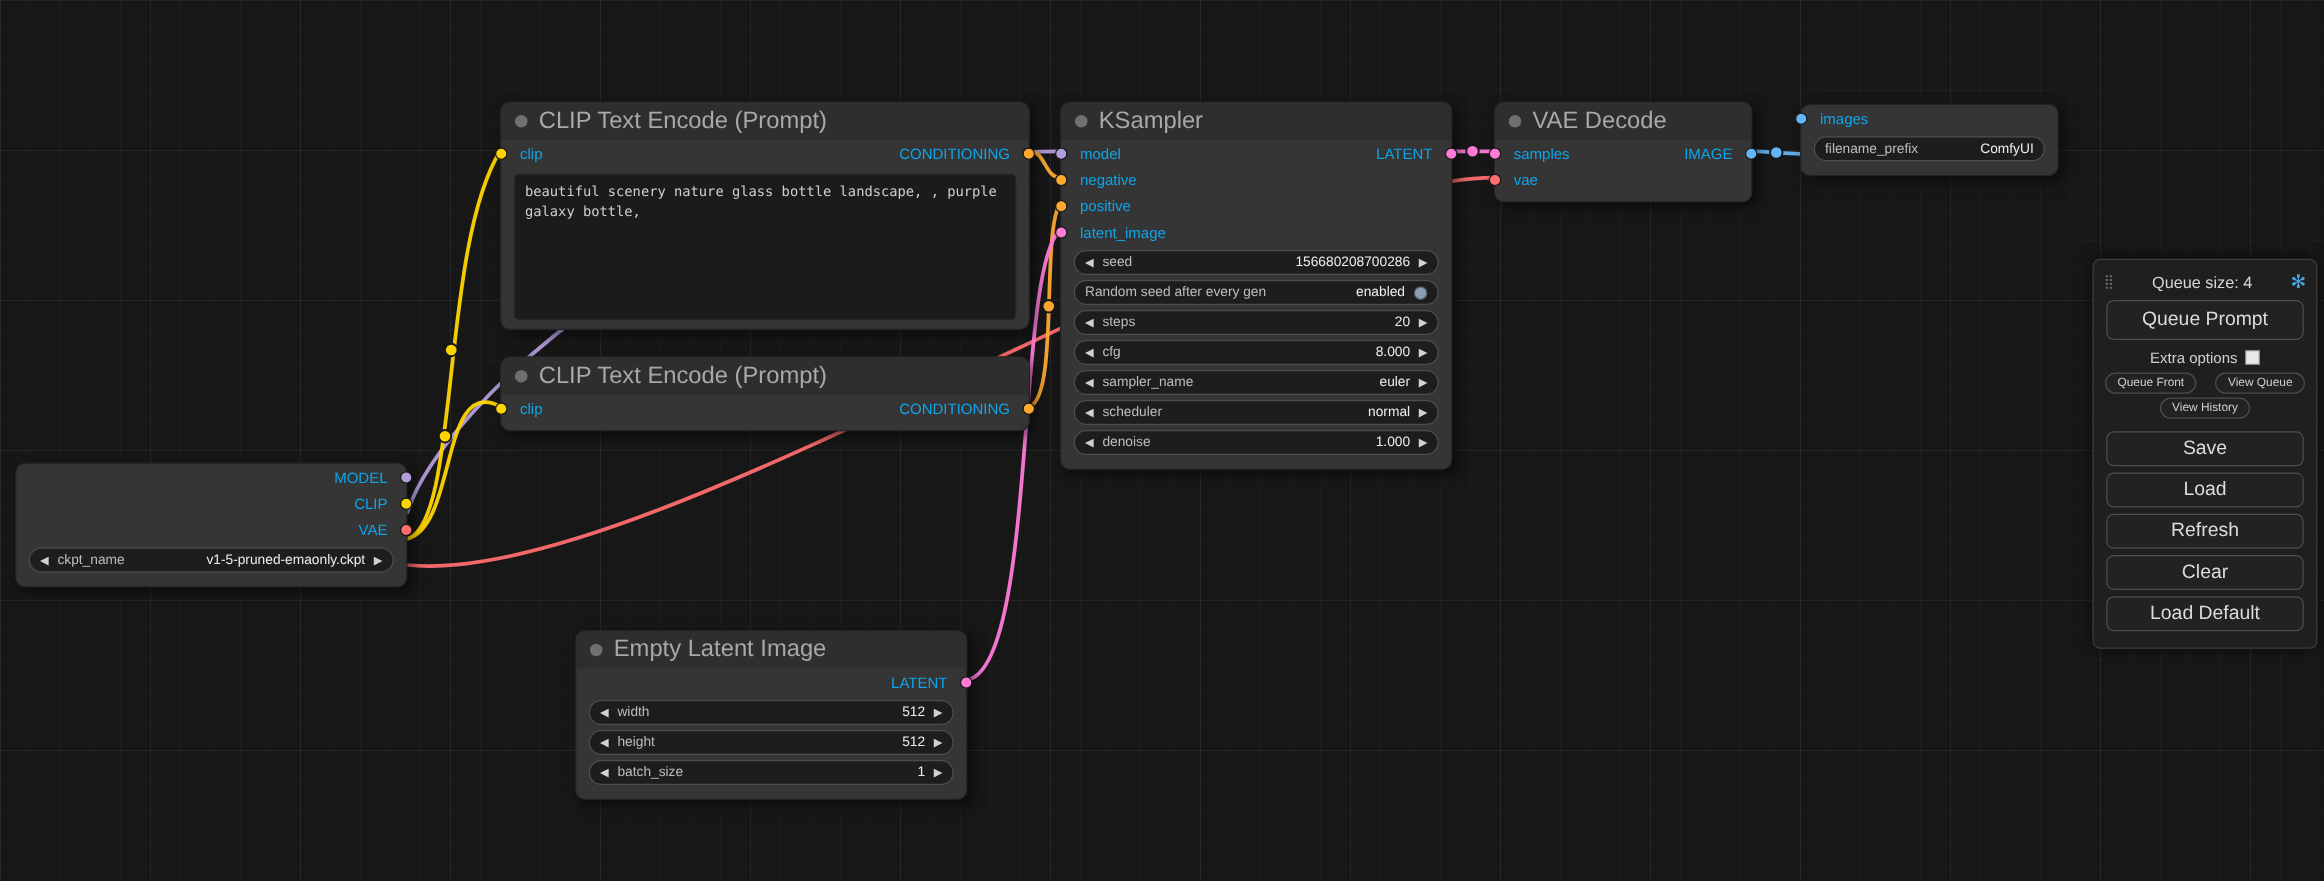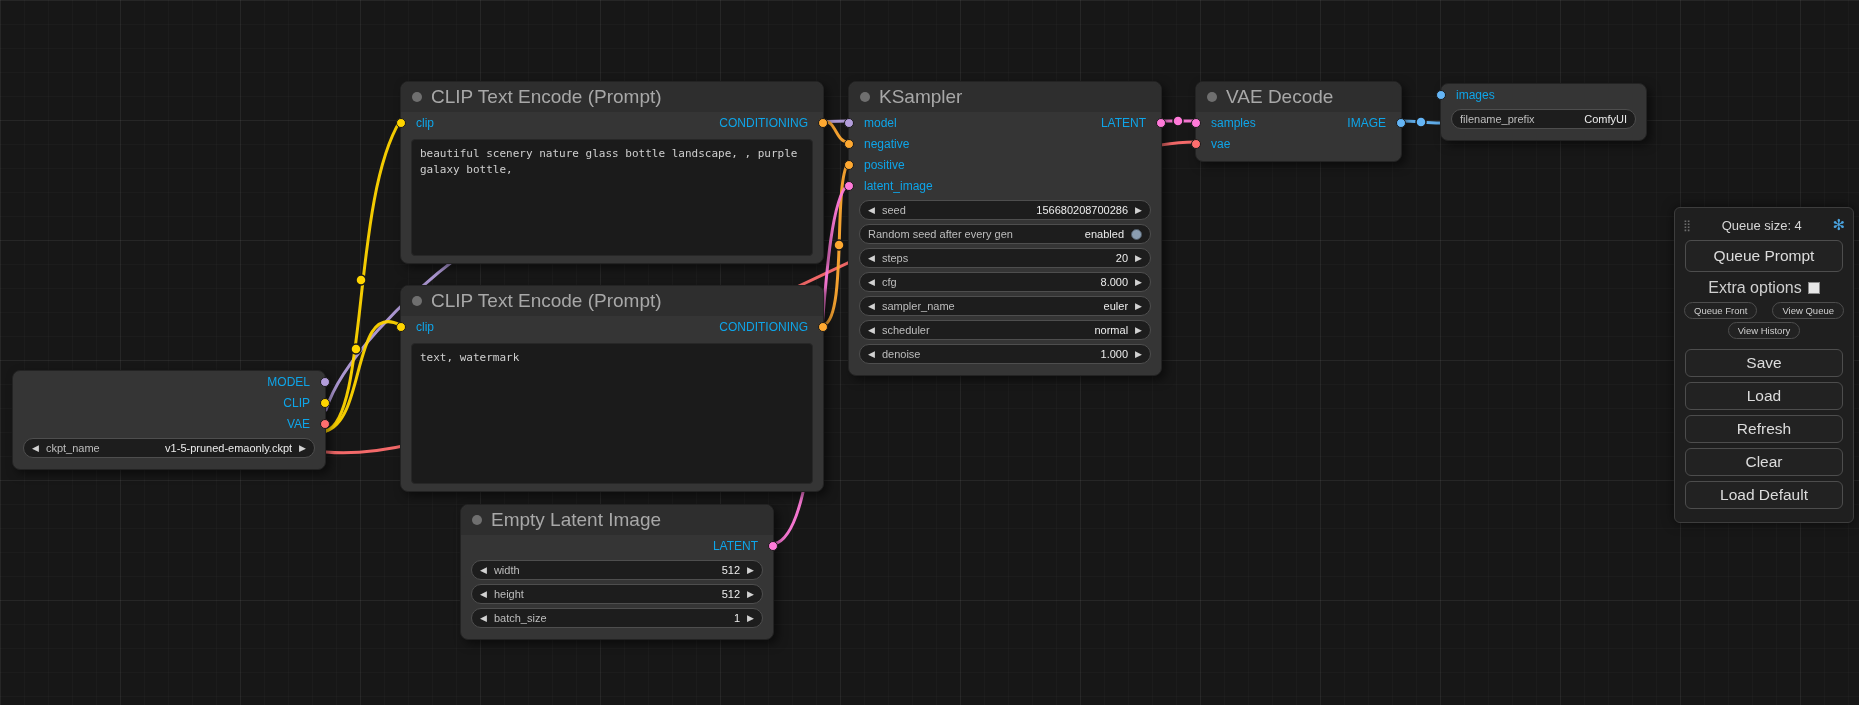--- a/index.html
+++ b/index.html
@@ -65,21 +65,21 @@
   .qp-gear{font-size:15px;cursor:pointer}
   .qp-btn{
     display:block;width:calc(100% - 8px);margin:5px auto;
     background:#222;border:1px solid #4d4d4d;border-radius:6px;
     color:#dcdcdc;font-size:15.5px;padding:4px 0;text-align:center;
     font-family:inherit;cursor:pointer;
   }
   .qp-btn.primary{padding:6px 0;margin-bottom:7px}
   .qp-gap{margin-top:10px}
   .qp-extra{display:flex;align-items:center;justify-content:center;gap:6px;
-    color:#d0d0d0;font-size:16px;margin:4px 0 5px}
+    color:#d0d0d0;font-size:12px;margin:4px 0 5px}
   .qp-checkbox{width:12px;height:12px;background:#e8e8e8;border:1px solid #8a8a8a;display:inline-block;cursor:pointer}
   .qp-small-row{display:flex;justify-content:space-between;margin:3px 3px}
   .qp-small-row.center{justify-content:center}
   .qp-small{
     background:#222;border:1px solid #4d4d4d;border-radius:10px;color:#cfcfcf;
     font-size:9.5px;padding:2px 9px;font-family:inherit;cursor:pointer;
   }
 </style>
 </head>
 <body>
@@ -140,21 +140,20 @@
   <div class="node-title">
     <span class="collapse-dot"></span>
     <span>CLIP Text Encode (Prompt)</span>
   </div>
   <div class="io-row">
     <span class="port in" style="background: rgb(255, 213, 0);"></span>
     <span class="in-label">clip</span>
     <span class="out-label">CONDITIONING</span>
     <span class="port out" style="background: rgb(255, 169, 49);"></span>
   </div>
-  <div class="node-text" style="height:141px">text, watermark</div>
 </div>
 
 <div class="node" style="left:460px;top:504px;width:314px">
   <div class="node-title">
     <span class="collapse-dot"></span>
     <span>Empty Latent Image</span>
   </div>
   <div class="io-row">
     <span class="out-label">LATENT</span>
     <span class="port out" style="background: rgb(255, 122, 217);"></span>

